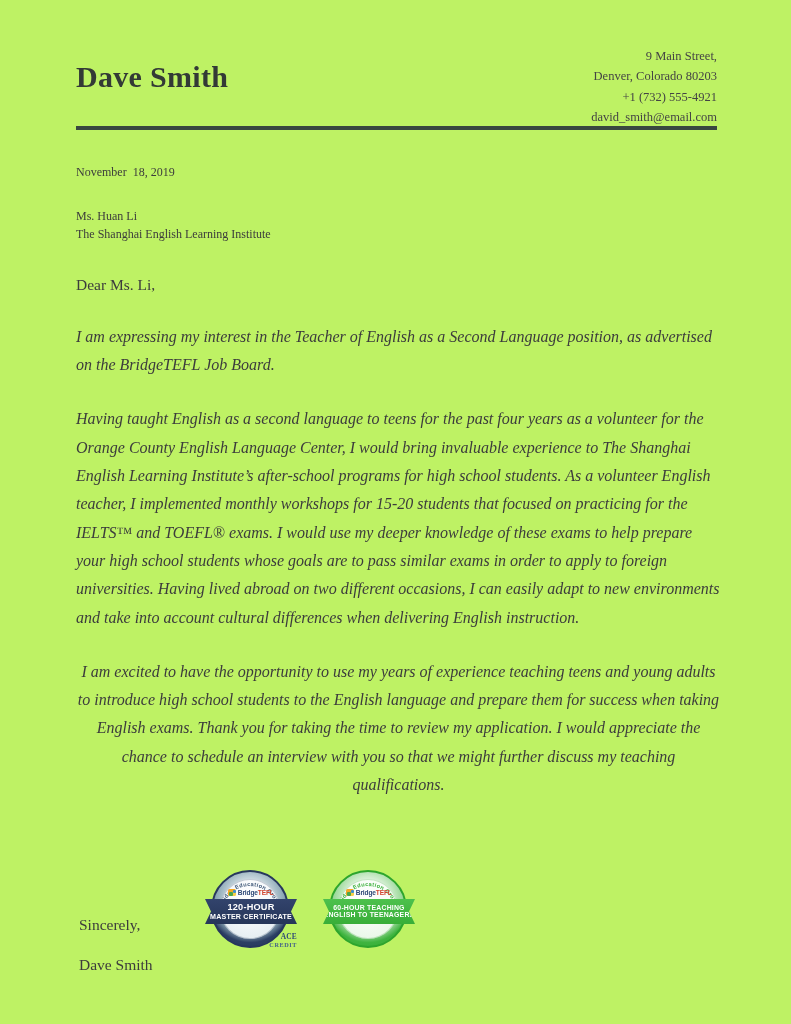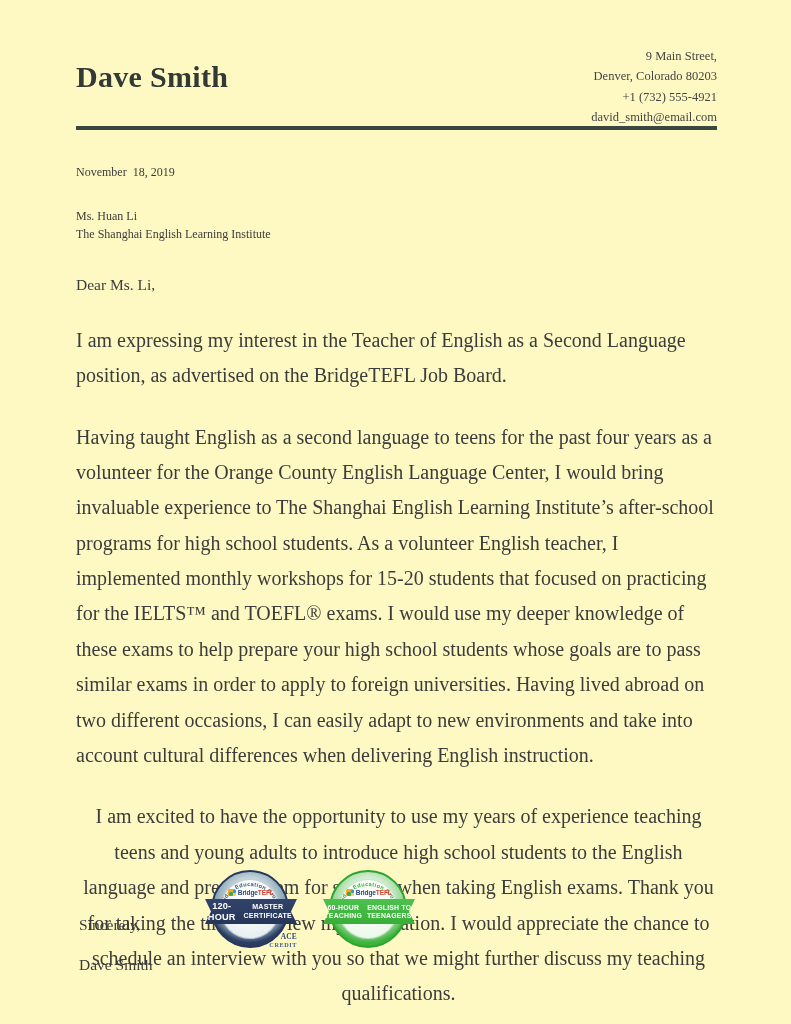--- a/index.html
+++ b/index.html
@@ -13,21 +13,21 @@
   body {
     font-family: "Liberation Serif", "DejaVu Serif", serif;
     color: #3c3c3c;
     -webkit-font-smoothing: antialiased;
   }
 
   .page {
     position: relative;
     width: 791px;
     height: 1024px;
-    background: #fef9c3;
+    background: #bef264;
     padding: 7px;
     overflow: hidden;
   }
 
   
   .header {
     position: absolute;
     left: 76px;
     right: 74px;
     top: 44px;
@@ -89,25 +89,26 @@
   }
 
   .salutation {
     font-size: 15.5px;
     line-height: 1.5;
     color: #3c3c3c;
     margin-bottom: 26px;
   }
 
   .para {
-    font-size: 20px;
+    font-size: 16px;
     line-height: 1.77;
     color: #3c3c3c;
     margin-bottom: 26px;
     text-align: left;
+    font-style: italic;
   }
 
   .para:last-of-type { margin-bottom: 8px; text-align: center; }
 
   
   .closing {
     position: absolute;
     left: 79px;
     top: 913px;
     font-size: 15.5px;
@@ -248,21 +249,21 @@
     height: 25px;
   }
 
   .ribbon-body {
     position: absolute;
     left: 0;
     top: 0;
     width: 92px;
     height: 25px;
     display: flex;
-    flex-direction: row;
+    flex-direction: column;
     align-items: center;
     justify-content: center;
     text-align: center;
     font-family: "Liberation Sans", sans-serif;
     color: #ffffff;
     clip-path: polygon(0 0, 92px 0, 92px 25px, 0 25px, 6px 12.5px);
   }
   .ribbon-body.navy { background: linear-gradient(180deg, #32436c 0%, #263659 100%); }
   .ribbon-body.green { background: linear-gradient(180deg, #4dc14d 0%, #38ae38 100%); }
 

